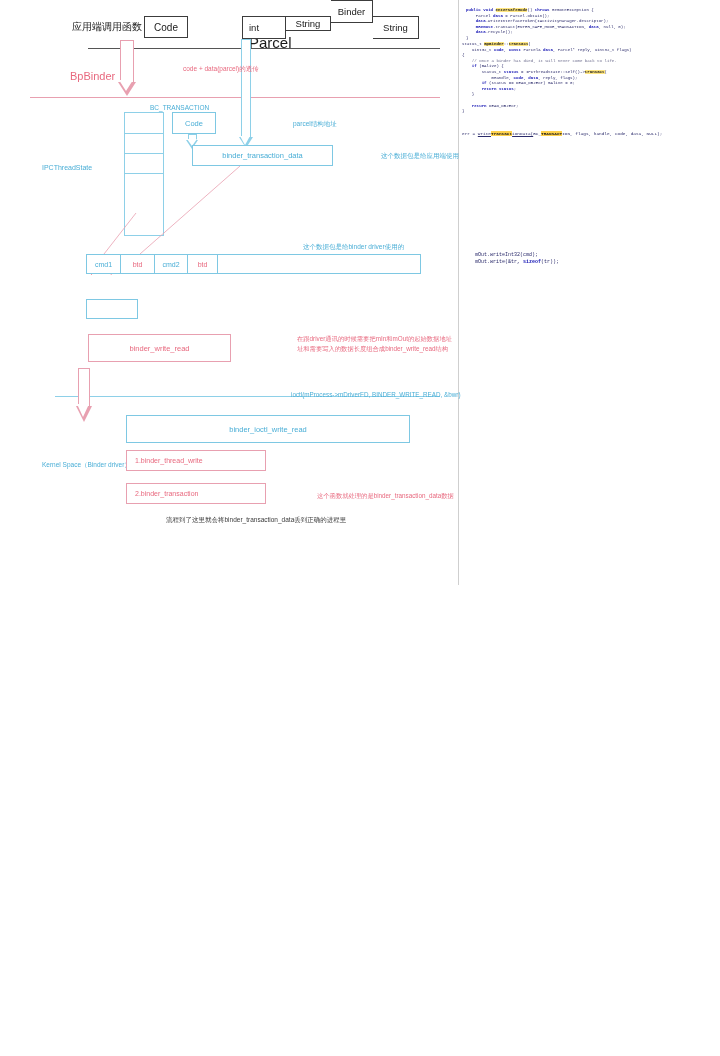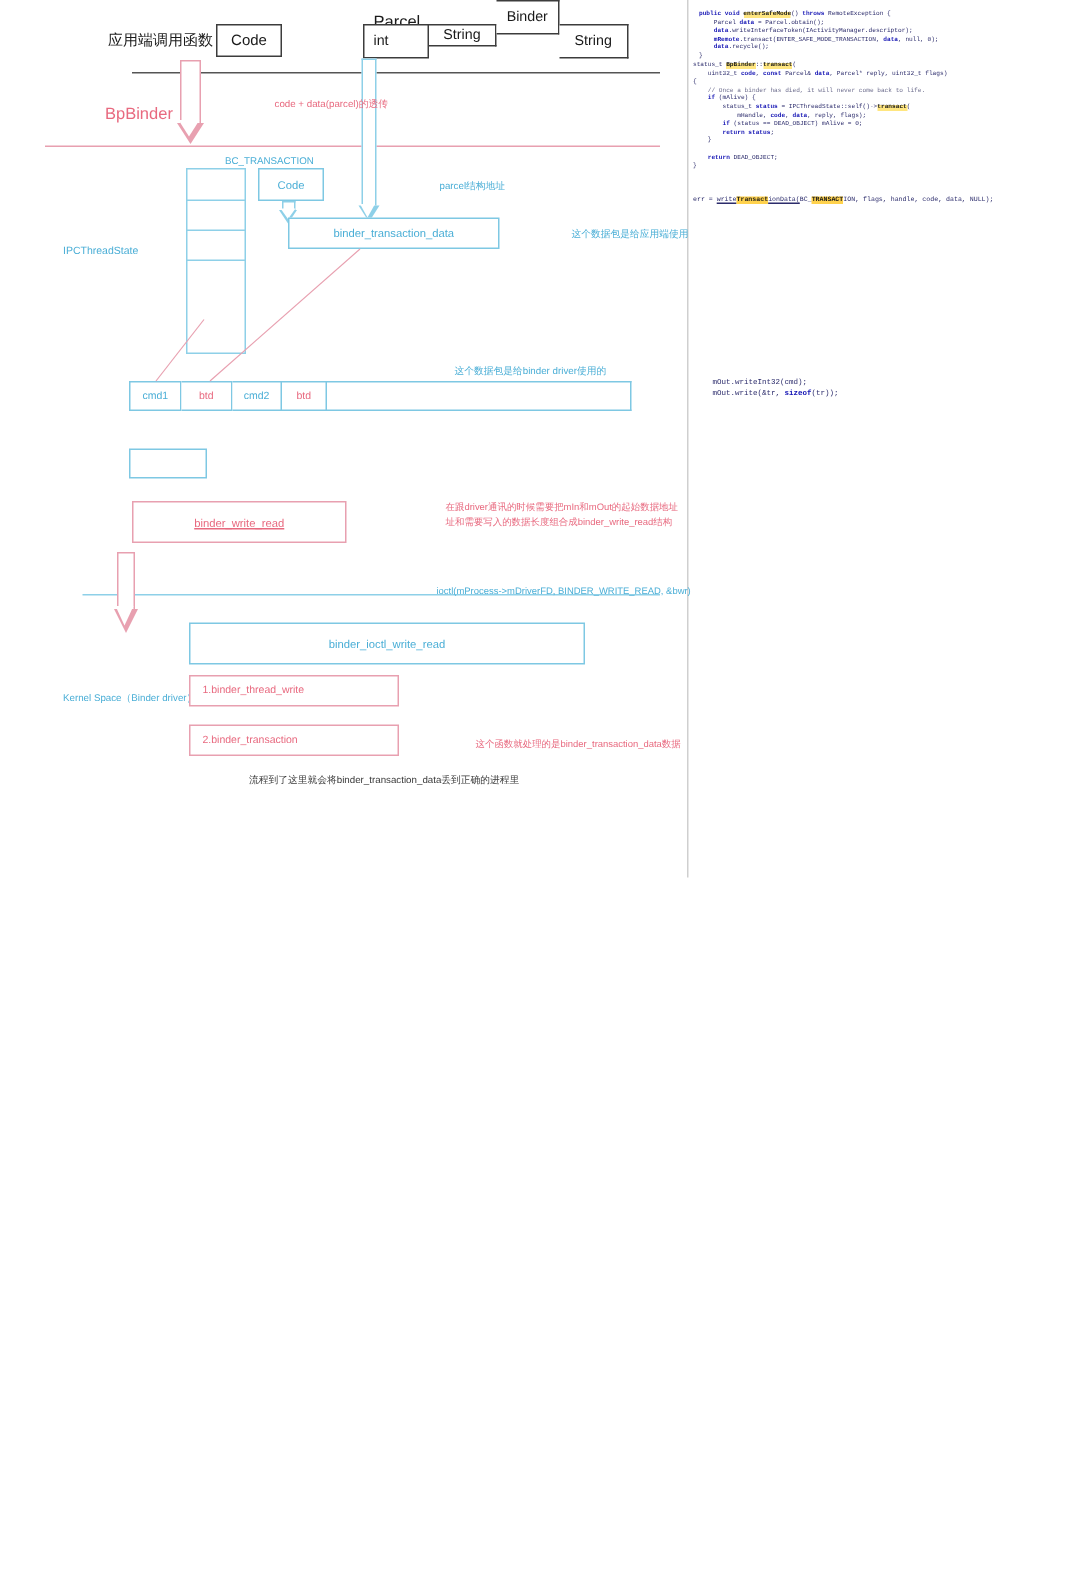--- a/index.html
+++ b/index.html
@@ -70,21 +70,21 @@
 <div class="lbl lbl-pink" style="left:30px;top:70px;font-size:11px;">BpBinder</div>
 <div class="lbl lbl-blue" style="left:2px;top:164px;font-size:7px;">IPCThreadState</div>
 <div class="lbl lbl-blue" style="left:2px;top:461px;font-size:6.5px;">Kernel Space（Binder driver）</div>
 
 <div class="hr" style="left:88px;top:48px;width:352px;"></div>
 <div class="hr hr-pink" style="left:30px;top:97px;width:410px;"></div>
 <div class="hr hr-blue" style="left:55px;top:396px;width:385px;"></div>
 
 <div class="box box-dark" style="left:144px;top:16px;width:44px;height:22px;font-size:10px;">Code</div>
 
-<div class="lbl lbl-dark" style="left:209px;top:9px;font-size:11px;">Parcel</div>
+<div class="lbl lbl-dark" style="left:209px;top:34px;font-size:15px;">Parcel</div>
 
 <div class="box box-dark" style="left:242px;top:16px;width:44px;height:23px;font-size:9.5px;justify-content:flex-start;padding-left:6px;">int</div>
 <div class="box box-dark" style="left:286px;top:16px;width:45px;height:15px;font-size:9.5px;border-left:none;">String</div>
 <div class="box box-dark" style="left:331px;top:0;width:42px;height:23px;font-size:9.5px;border-left:none;">Binder</div>
 <div class="box box-dark" style="left:373px;top:16px;width:46px;height:23px;font-size:9.5px;border-left:none;">String</div>
 
 <div class="abs" style="left:112px;top:40px;">
   <div class="arrow-shaft pink-shaft" style="left:8px;top:0;width:14px;height:42px;"></div>
   <div style="position:absolute;left:6px;top:42px;">
     <div class="pink-head-outline"></div>
@@ -139,38 +139,38 @@
 <div class="box box-blue" style="left:155px;top:254px;width:33px;height:20px;font-size:7px;color:#4aaed6;border-left:none;">cmd2</div>
 <div class="box box-blue" style="left:188px;top:254px;width:30px;height:20px;font-size:7px;color:#e8697f;border-left:none;">btd</div>
 <div class="box box-blue" style="left:218px;top:254px;width:203px;height:20px;border-left:none;"></div>
 
 <div class="lbl lbl-pink" style="left:52px;top:303px;font-size:6.5px;text-align:center;line-height:8px;">
   <div>min</div>
   <div>(Parcel)</div>
 </div>
 <div class="box box-blue" style="left:86px;top:299px;width:52px;height:20px;"></div>
 
-<div class="box box-pink" style="left:88px;top:334px;width:143px;height:28px;font-size:7.5px;text-decoration:underline;">binder_write_read</div>
+<div class="box box-pink" style="left:88px;top:334px;width:143px;height:28px;font-size:7.5px;">binder_write_read</div>
 
 <div class="lbl lbl-pink" style="left:257px;top:334px;font-size:6.3px;line-height:10px;">
   <div>在跟driver通讯的时候需要把mIn和mOut的起始数据地址</div>
   <div>址和需要写入的数据长度组合成binder_write_read结构</div>
 </div>
 
 <div class="abs" style="left:72px;top:368px;">
   <div class="arrow-shaft pink-shaft" style="left:6px;top:0;width:12px;height:38px;"></div>
   <div style="position:absolute;left:4px;top:38px;">
     <div class="pink-head-outline" style="border-left-width:8px;border-right-width:8px;border-top-width:16px;"></div>
     <div class="pink-head-inner" style="border-left-width:6.8px;border-right-width:6.8px;border-top-width:13.6px;"></div>
   </div>
 </div>
 
 <div class="lbl lbl-blue" style="left:251px;top:391px;font-size:6.3px;">ioctl(mProcess-&gt;mDriverFD, BINDER_WRITE_READ, &amp;bwr)</div>
 
-<div class="box box-blue" style="left:126px;top:415px;width:264px;height:28px;font-size:7.5px;">binder_ioctl_write_read</div>
+<div class="box box-blue" style="left:126px;top:415px;width:284px;height:28px;font-size:7.5px;">binder_ioctl_write_read</div>
 <div class="box box-pink" style="left:126px;top:450px;width:140px;height:21px;font-size:7px;justify-content:flex-start;padding-left:8px;">1.binder_thread_write</div>
 <div class="box box-pink" style="left:126px;top:483px;width:140px;height:21px;font-size:7px;justify-content:flex-start;padding-left:8px;">2.binder_transaction</div>
 
 <div class="lbl lbl-pink" style="left:277px;top:492px;font-size:6.3px;">这个函数就处理的是binder_transaction_data数据</div>
 <div class="lbl lbl-dark" style="left:126px;top:516px;font-size:6.5px;color:#3a3a3a;">流程到了这里就会将binder_transaction_data丢到正确的进程里</div>
 
 <svg class="overlay">
   <line x1="136" y1="213" x2="104" y2="254" stroke="#e8a0b0" stroke-width="0.8"></line>
   <line x1="240" y1="166" x2="140" y2="254" stroke="#e8a0b0" stroke-width="0.8"></line>
 </svg>

